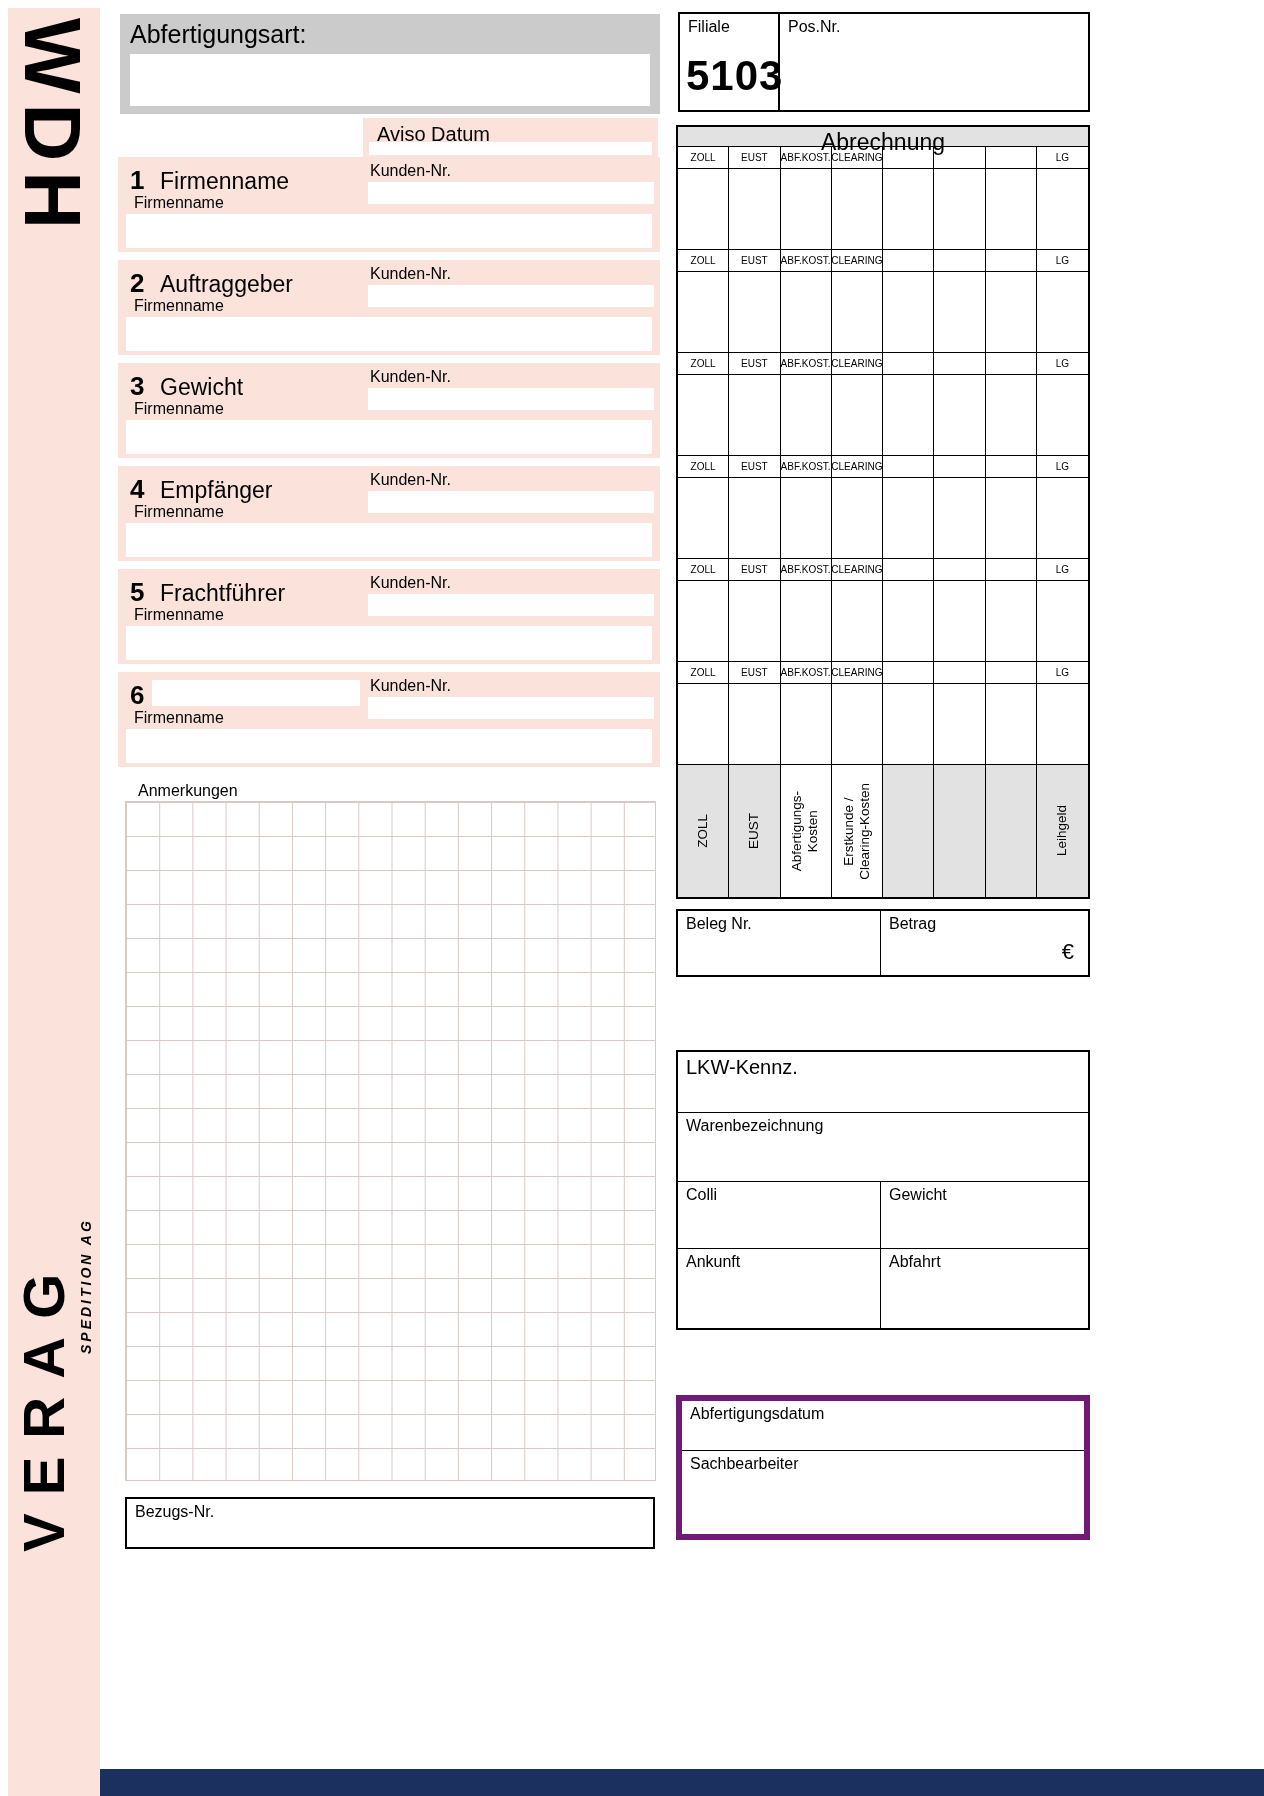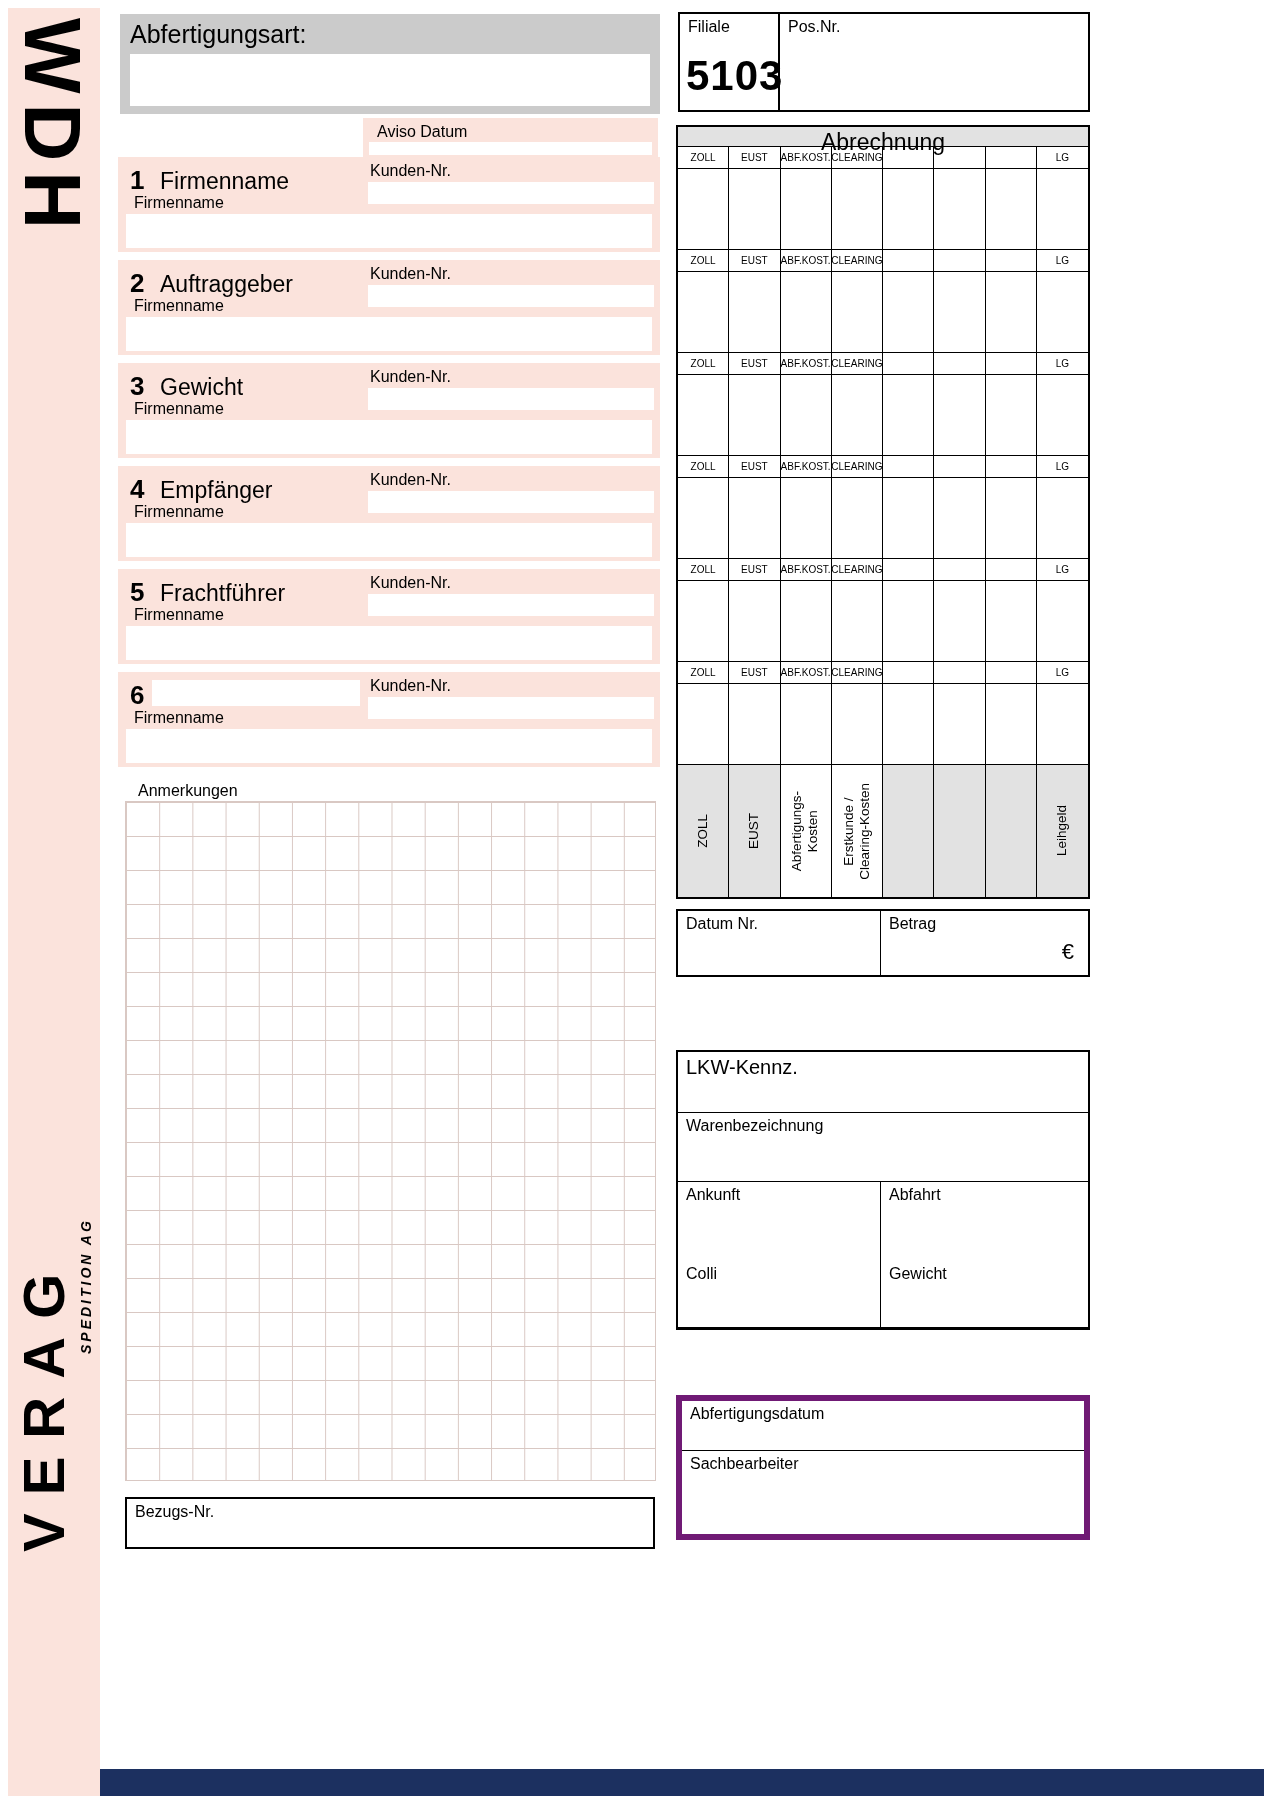--- a/index.html
+++ b/index.html
@@ -22,21 +22,21 @@
   .abf-label { font-size: 25px; }
   .abf-input { position: absolute; left: 10px; top: 40px; width: 520px; height: 52px; background: #fff; }
   .filiale-box { position: absolute; left: 678px; top: 12px; width: 412px; height: 100px; border: 2px solid #000; background: #fff; display: flex; }
   .filiale-cell { width: 100px; border-right: 2px solid #000; position: relative; padding: 4px 8px; }
   .posnr-cell { flex: 1; position: relative; padding: 4px 8px; }
   .small-label { font-size: 16px; }
   .filiale-value { position: absolute; left: 6px; top: 38px; font-size: 42px; font-weight: 700; letter-spacing: 1px; }
 
   
   .aviso { position: absolute; left: 363px; top: 118px; width: 295px; height: 39px; background: #fbe3dc; }
-  .aviso-label { position: absolute; left: 14px; top: 5px; font-size: 16px; text-align: right; }
+  .aviso-label { position: absolute; left: 14px; top: 5px; font-size: 20px; text-align: right; }
   .aviso-input { position: absolute; left: 6px; top: 24px; width: 283px; height: 13px; background: #fff; }
   .party { position: absolute; left: 118px; width: 542px; height: 95px; background: #fbe3dc; }
   .pnum   { position: absolute; left: 12px; top: 8px; font-size: 26px; font-weight: 700; }
   .ptitle { position: absolute; left: 42px; top: 11px; font-size: 23px; }
   .ptitle-input { position: absolute; left: 34px; top: 8px; width: 208px; height: 26px; background: #fff; }
   .klabel { position: absolute; left: 252px; top: 5px; font-size: 16px; }
   .kinput { position: absolute; left: 250px; top: 25px; width: 286px; height: 22px; background: #fff; }
   .flabel { position: absolute; left: 16px; top: 37px; font-size: 16px; }
   .finput { position: absolute; left: 8px; top: 57px; width: 526px; height: 34px; background: #fff; }
 
@@ -321,54 +321,54 @@
         <div class="abr-fcell gray"></div>
         <div class="abr-fcell gray"></div>
         <div class="abr-fcell gray">
           <div class="vtext">Leihgeld</div>
         </div>
       </div>
   </div>
 
   <div class="beleg-row">
     <div class="beleg-box">
-      <span class="small-label">Datum Nr.</span>
+      <span class="small-label">Beleg Nr.</span>
     </div>
     <div class="betrag-box">
       <span class="small-label">Betrag</span>
       <span class="euro">€</span>
     </div>
   </div>
 
   <div class="anm-label">Anmerkungen</div>
   <div class="anm-grid"></div>
 
   <div class="lkw-box">
     <div class="lkw-row1">
       <span>LKW-Kennz.</span>
     </div>
     <div class="lkw-row2">
       <span>Warenbezeichnung</span>
     </div>
+    <div class="lkw-split">
+      <div class="lkw-cell-l">
+        <span>Colli</span>
+      </div>
+      <div class="lkw-cell-r">
+        <span>Gewicht</span>
+      </div>
+    </div>
     <div class="lkw-split last">
       <div class="lkw-cell-l">
         <span>Ankunft</span>
       </div>
       <div class="lkw-cell-r">
         <span>Abfahrt</span>
       </div>
     </div>
-    <div class="lkw-split">
-      <div class="lkw-cell-l">
-        <span>Colli</span>
-      </div>
-      <div class="lkw-cell-r">
-        <span>Gewicht</span>
-      </div>
-    </div>
   </div>
 
   <div class="proc-box">
     <div class="proc-row1">
       <span>Abfertigungsdatum</span>
     </div>
     <div class="proc-row2">
       <span>Sachbearbeiter</span>
     </div>
   </div>

